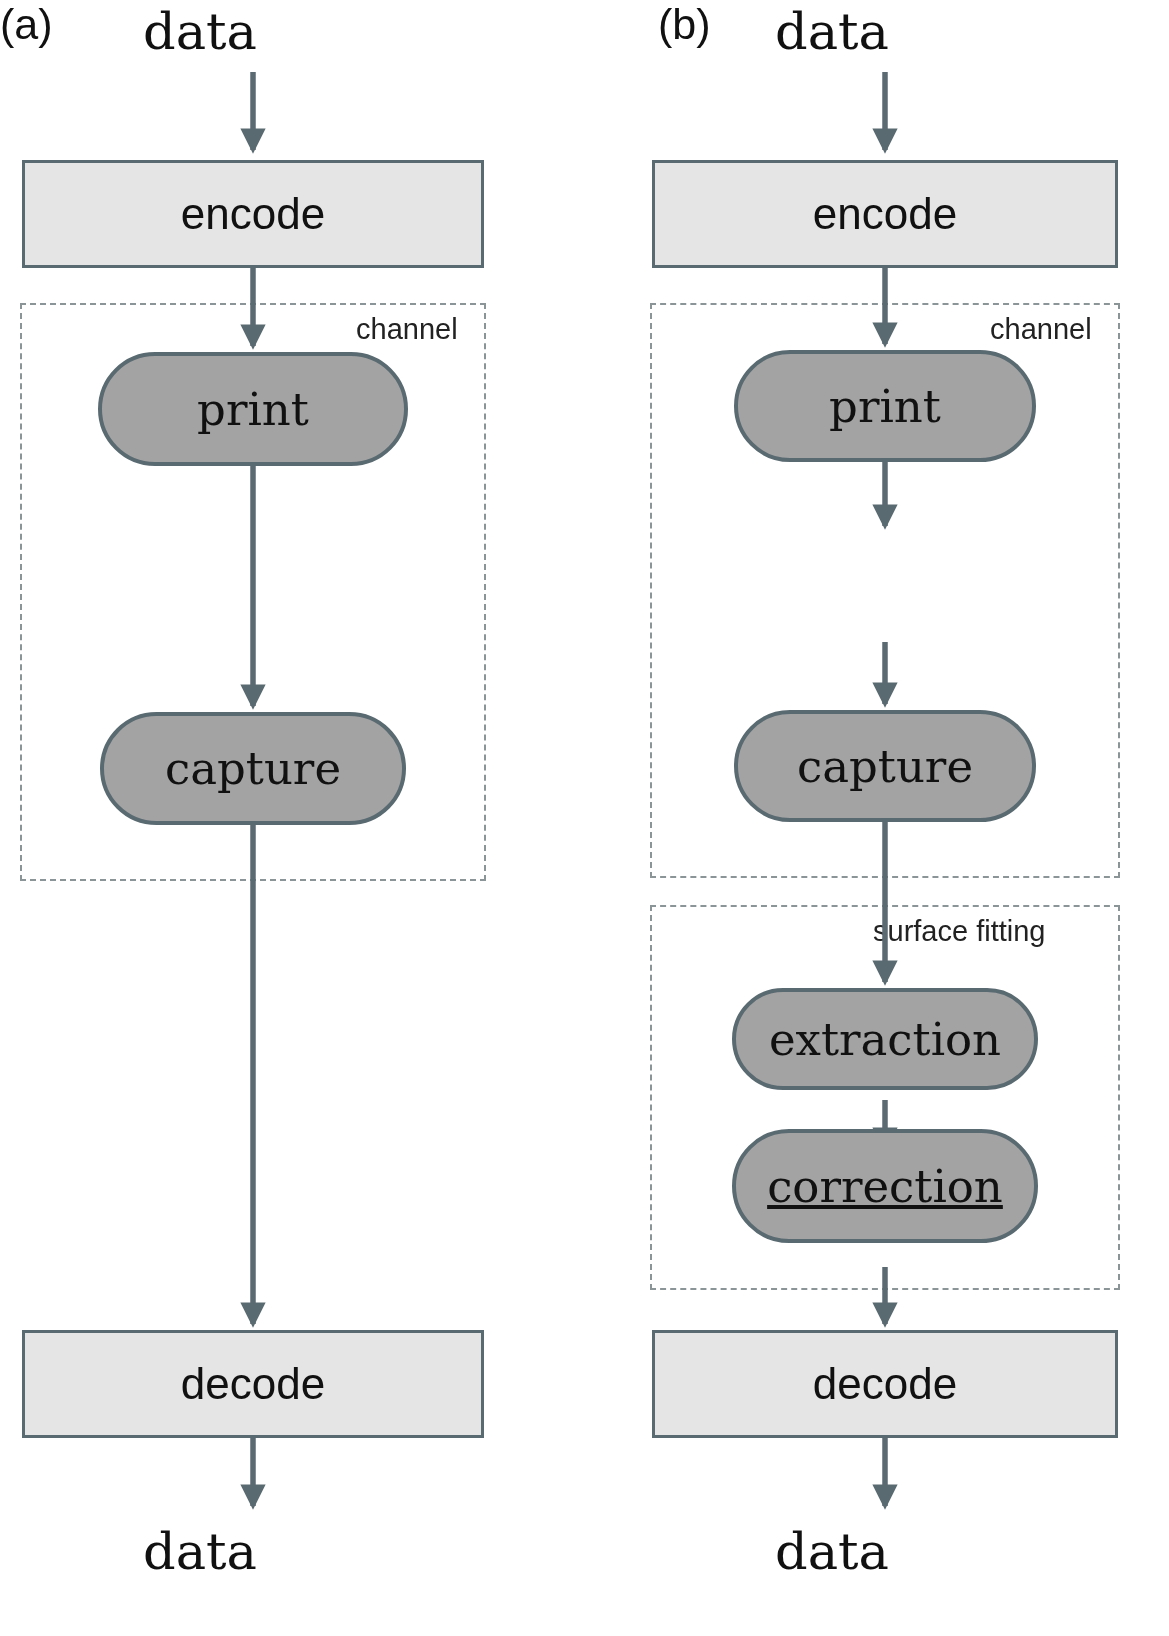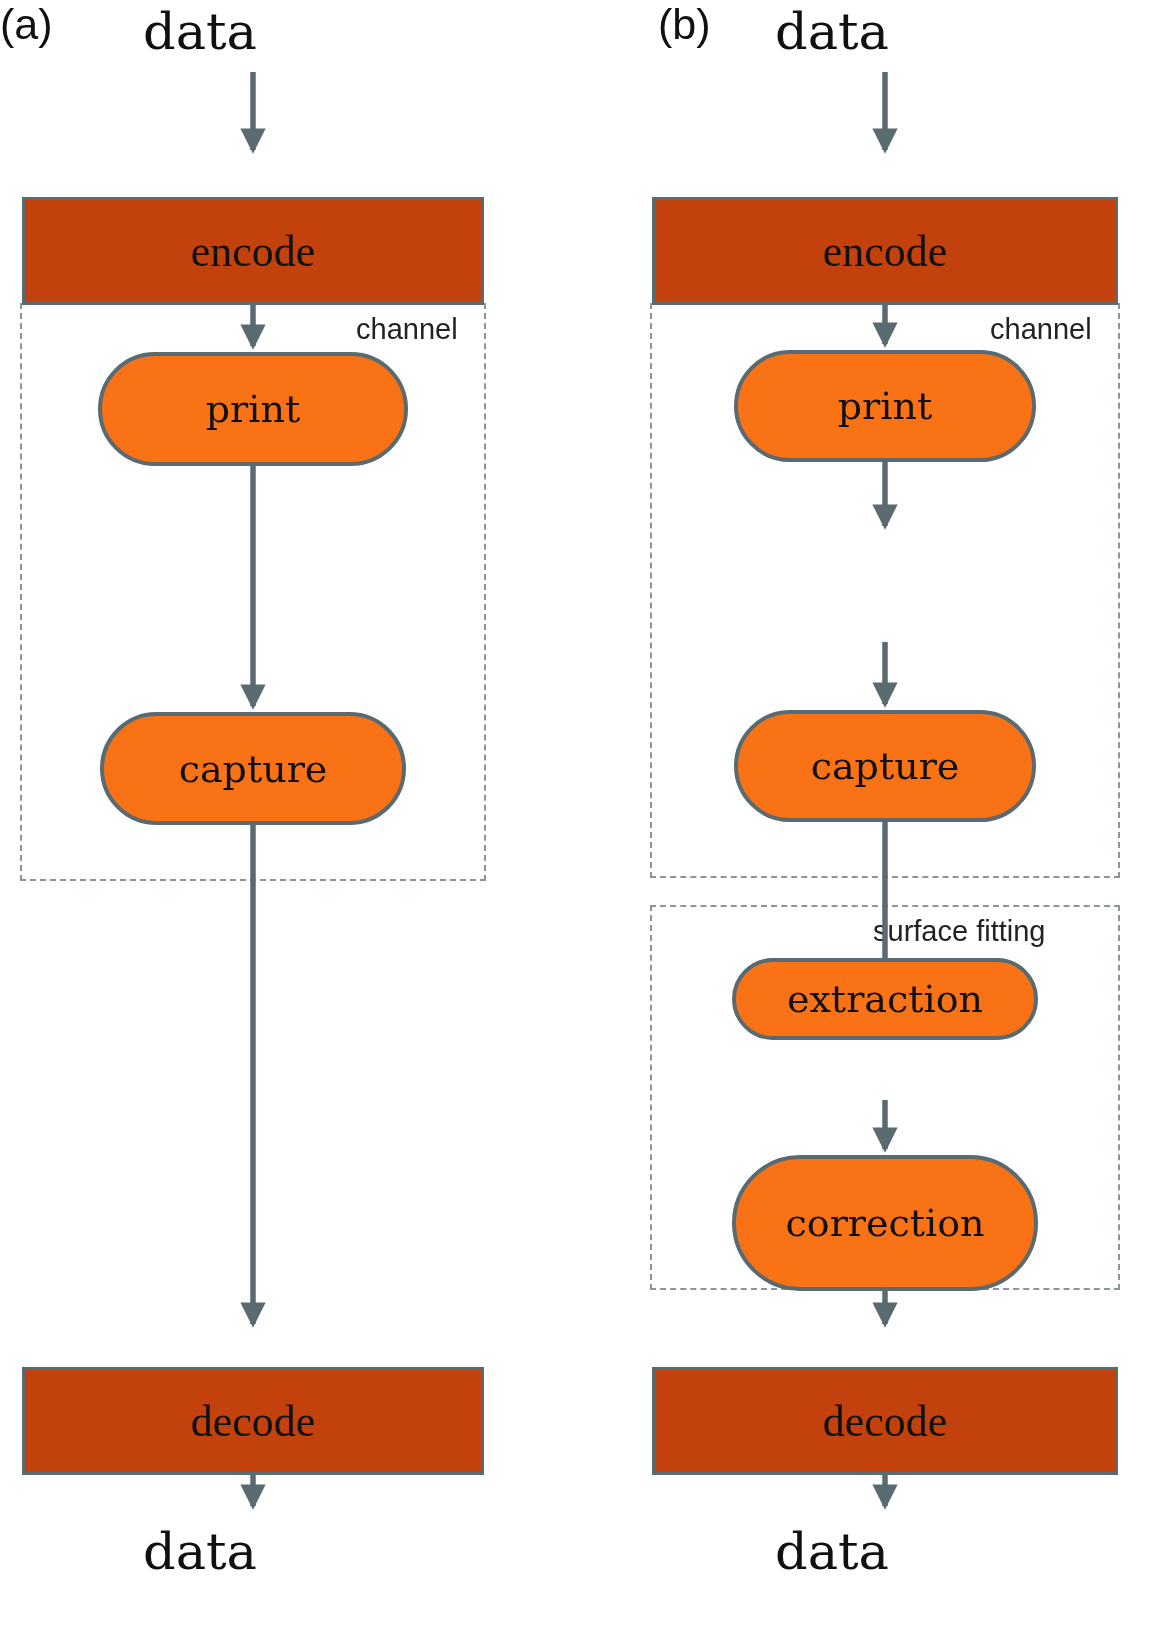--- a/index.html
+++ b/index.html
@@ -11,35 +11,34 @@
   #diagram{
     position:relative;
     width:1169px;height:1636px;
     background:#ffffff;
     font-family:"Liberation Sans",sans-serif;
     overflow:hidden;
   }
   .rect{
     position:absolute;
     border:3px solid var(--stroke);
-    background:#c2410c;
+    background:#e5e5e5;
     display:flex;align-items:center;justify-content:center;
-    font-family:Liberation Serif, serif;
+    font-family:Liberation Sans, sans-serif;
     font-size:44px;color:var(--text);
     box-sizing:border-box;
-    margin-top:37px;
   }
   .pill{
     position:absolute;
     border:4px solid var(--stroke);
     border-radius:999px;
-    background:#f97316;
+    background:#a3a3a3;
     display:flex;align-items:center;justify-content:center;
     font-family:"DejaVu Serif",serif;
-    font-size:38px;color:var(--text);
+    font-size:45px;color:var(--text);
     box-sizing:border-box;
   }
   .dashed{
     position:absolute;
     border:2px dashed var(--dash);
     box-sizing:border-box;
     background:transparent;
   }
   .boxlabel{
     position:absolute;
@@ -118,21 +117,21 @@
   <div class="boxlabel" style="left:990px;top:313px;">channel</div>
 
   <div class="pill node" style="left:734px;top:350px;width:302px;height:112px;">print</div>
 
 
   <div class="pill node" style="left:734px;top:710px;width:302px;height:112px;">capture</div>
 
   <div class="dashed" style="left:650px;top:905px;width:470px;height:385px;"></div>
   <div class="boxlabel" style="left:873px;top:915px;">surface fitting</div>
 
-  <div class="pill node" style="left:732px;top:958px;width:306px;height:82px;">extraction</div>
+  <div class="pill node" style="left:732px;top:988px;width:306px;height:102px;">extraction</div>
 
-  <div class="pill node" style="left:732px;top:1155px;width:306px;height:136px;">correction</div>
+  <div class="pill node" style="left:732px;top:1129px;width:306px;height:114px;text-decoration:underline;">correction</div>
 
   <div class="rect node" style="left:652px;top:1330px;width:466px;height:108px;">decode</div>
 
   <div class="datalabel" style="left:775px;top:1522px;">data</div>
 
 </div>
 
 </body></html>

